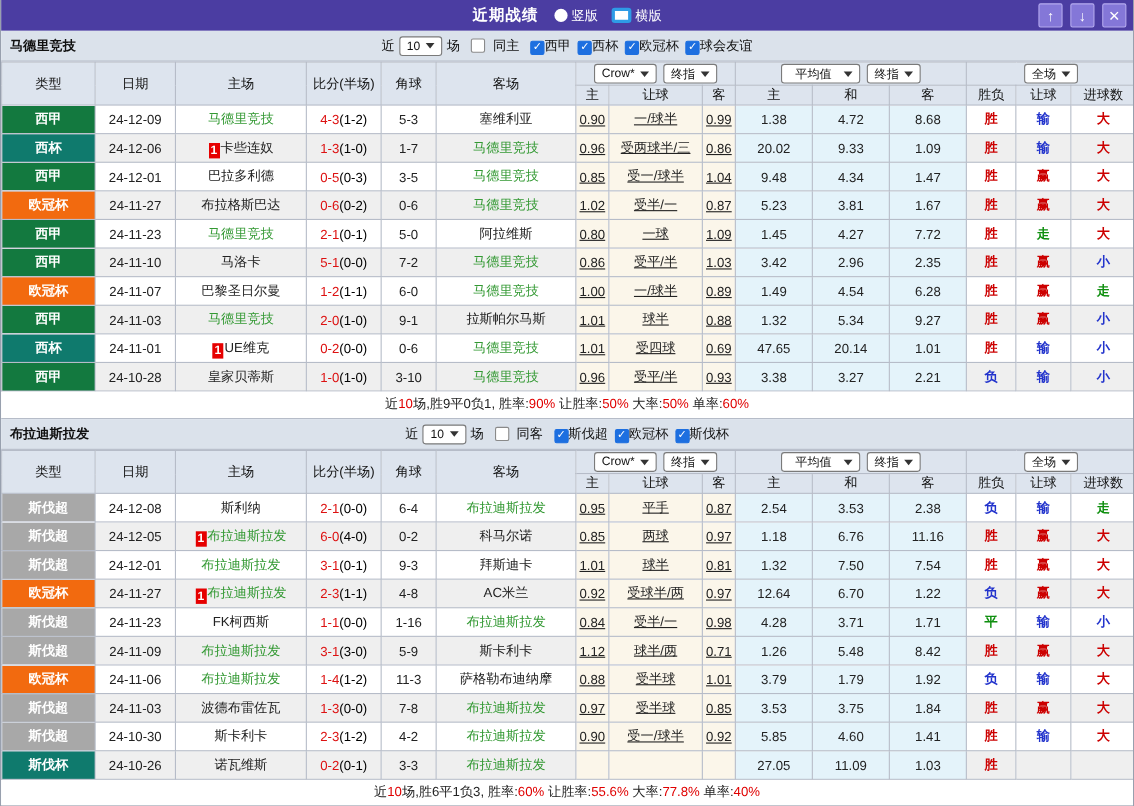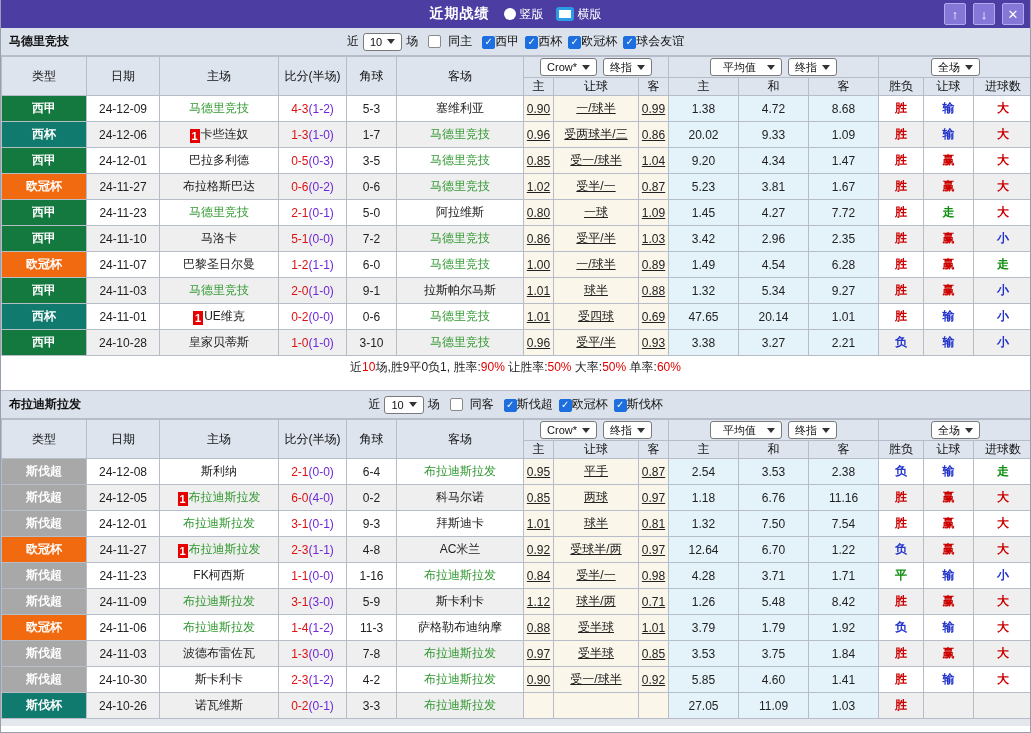--- a/index.html
+++ b/index.html
@@ -44,25 +44,25 @@
   tbody td { height: 26px; background: #fff; font-size: 12px; }
   tbody tr.alt td { background: #efefef; }
   td.cream { background: #fbf6ea; text-decoration: underline; }
   tbody tr.alt td.cream { background: #fbf6ea; }
   td.blue { background: #e4f3fa; }
   tbody tr.alt td.blue { background: #e4f3fa; }
   td.c-type { color: #fff; font-weight: bold; }
   .team-hl { color: #339933; }
   .flag1 { display: inline-block; background: #e60000; color: #fff; font-weight: bold; font-size: 11px; width: 10px; height: 14px; line-height: 14px; text-align: center; margin-right: 1px; vertical-align: -2px; }
   .sc-full { color: #dd1111; }
-  .sc-half { color: #6d28d9; }
+  .sc-half { color: #000000; }
   td.c-res { font-weight: bold; }
 
   
-  .summary { height: 35px; line-height: 23px; text-align: center; background: #fff; border-bottom: 1px solid #b6bcc8; font-size: 12px; color: #222; }
+  .summary { height: 25px; line-height: 23px; text-align: center; background: #fff; border-bottom: 1px solid #b6bcc8; font-size: 12px; color: #222; }
   .summary .red { color: #e00000; }
 
   .footer { height: 7px; background: #e4e7ec; }
 </style>
 </head>
 <body>
 
 <div class="window">
   <div class="titlebar">
     <div class="title-center">
@@ -224,21 +224,21 @@
             <tr>
     <td class="c-type" style="background: rgb(19, 121, 63);">西甲</td>
     <td>24-12-01</td>
     <td><span>巴拉多利德</span></td>
     <td><span class="sc-full">0-5</span><span class="sc-half">(0-3)</span></td>
     <td>3-5</td>
     <td><span class="team-hl">马德里竞技</span></td>
     <td class="cream">0.85</td>
     <td class="cream">受一/球半</td>
     <td class="cream">1.04</td>
-    <td class="blue">9.20</td>
+    <td class="blue">9.48</td>
     <td class="blue">4.34</td>
     <td class="blue">1.47</td>
     <td class="c-res" style="color: rgb(204, 0, 0);">胜</td>
     <td class="c-res" style="color: rgb(204, 0, 0);">赢</td>
     <td class="c-res" style="color: rgb(204, 0, 0);">大</td>
   </tr>
             <tr class="alt">
     <td class="c-type" style="background: rgb(242, 106, 15);">欧冠杯</td>
     <td>24-11-27</td>
     <td><span>布拉格斯巴达</span></td>
@@ -619,17 +619,18 @@
     <td class="cream"></td>
     <td class="blue">27.05</td>
     <td class="blue">11.09</td>
     <td class="blue">1.03</td>
     <td class="c-res" style="color: rgb(204, 0, 0);">胜</td>
     <td class="c-res"></td>
     <td class="c-res"></td>
   </tr>
           </tbody>
     </table>
+    <div class="summary"><span>近</span><span class="red">10</span><span>场,胜6平1负3, 胜率:</span><span class="red">60%</span><span> 让胜率:</span><span class="red">55.6%</span><span> 大率:</span><span class="red">77.8%</span><span> 单率:</span><span class="red">40%</span></div>
   </div>
     </div>
 
   <div class="footer"></div>
 </div>
 
 </body></html>

